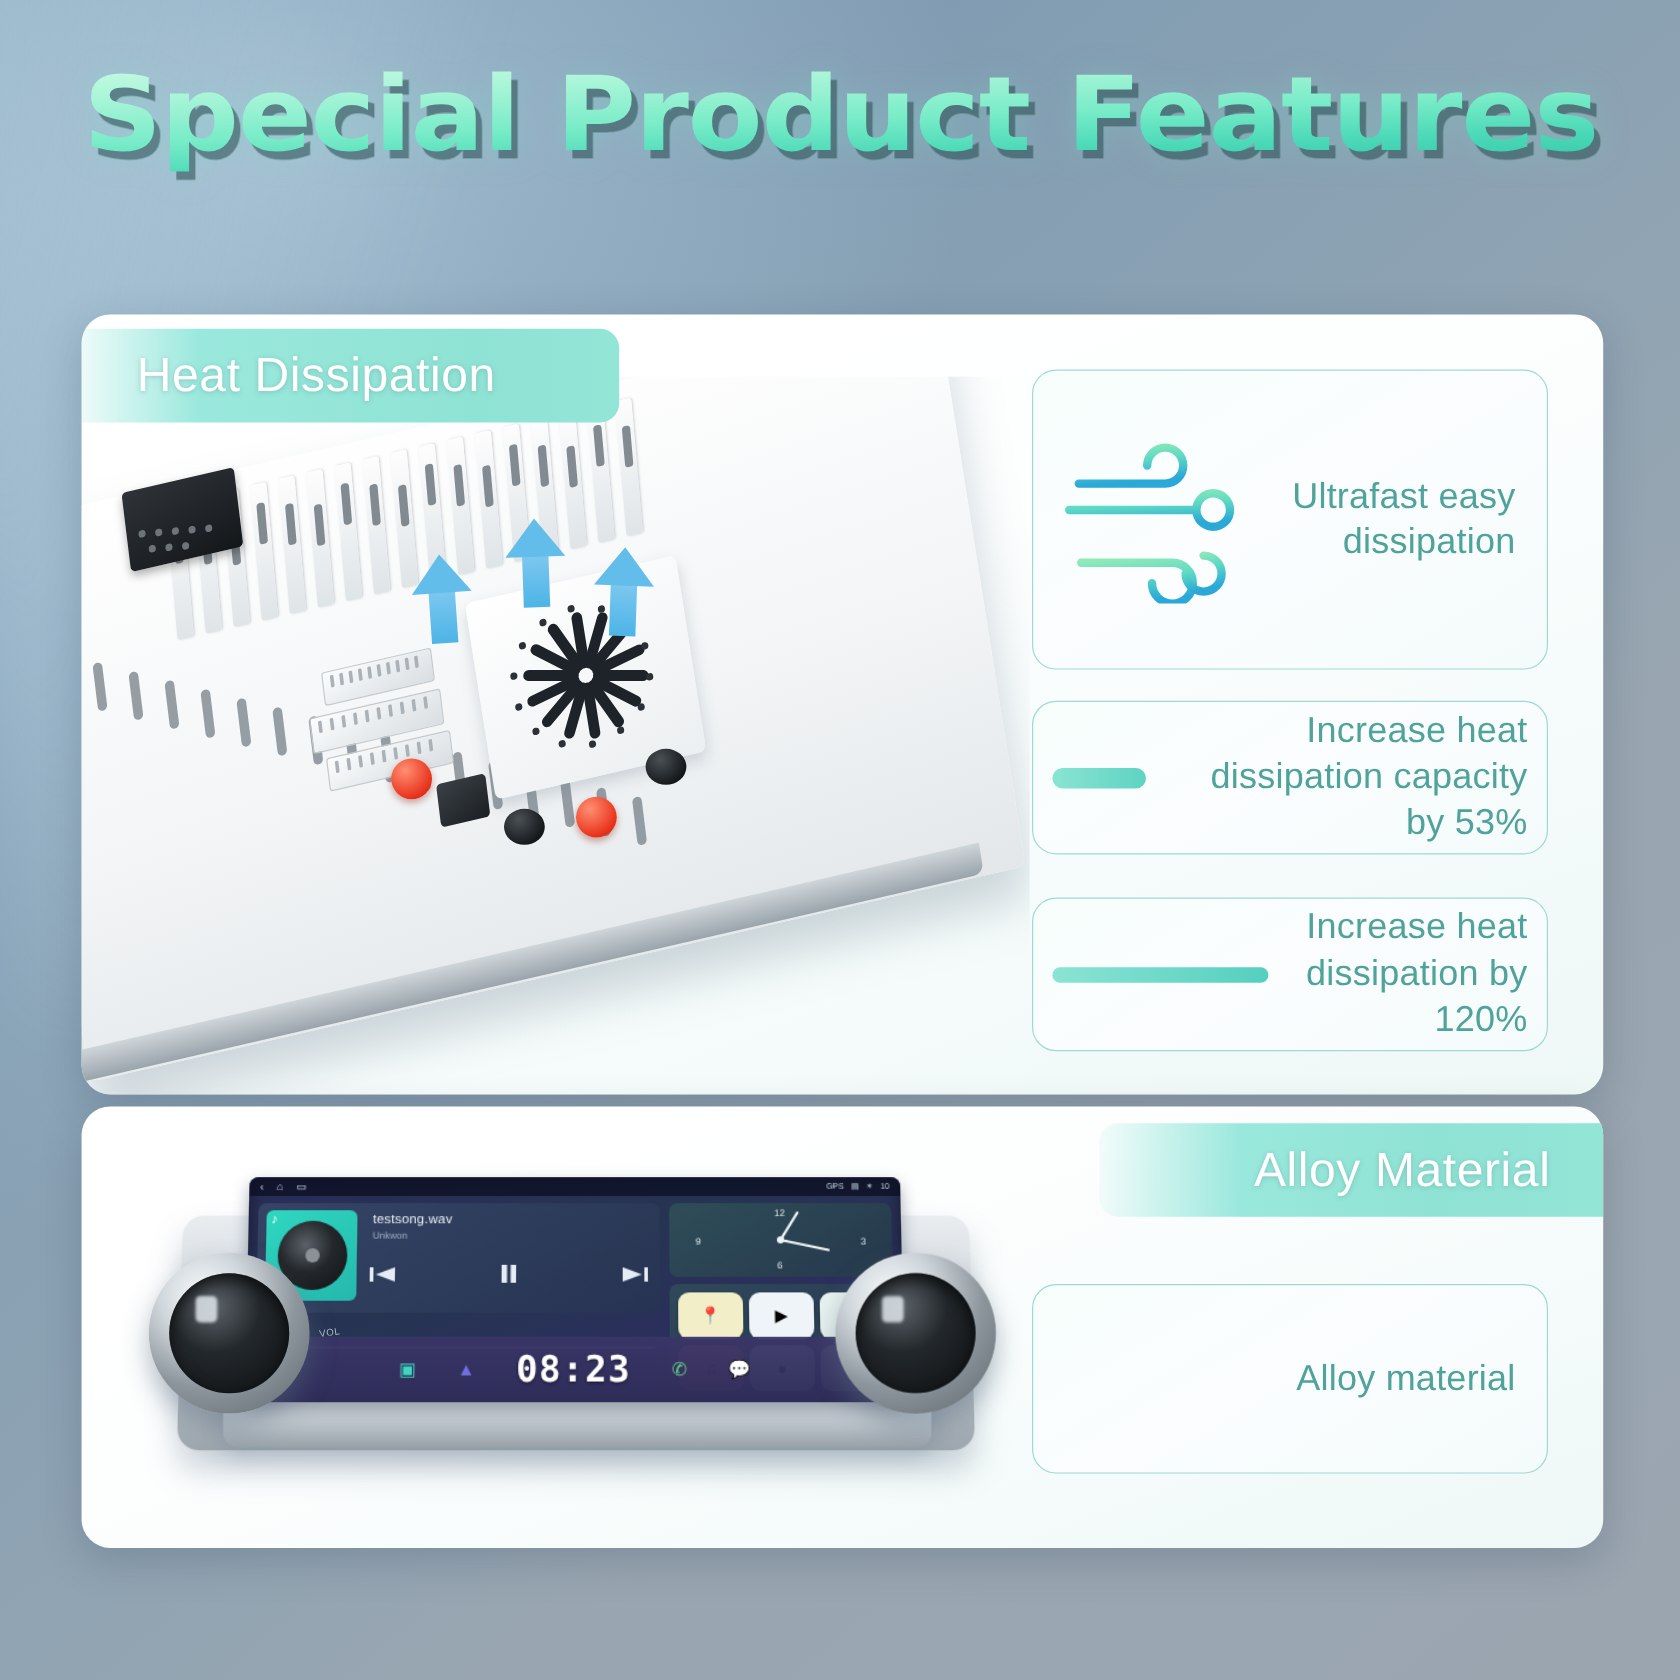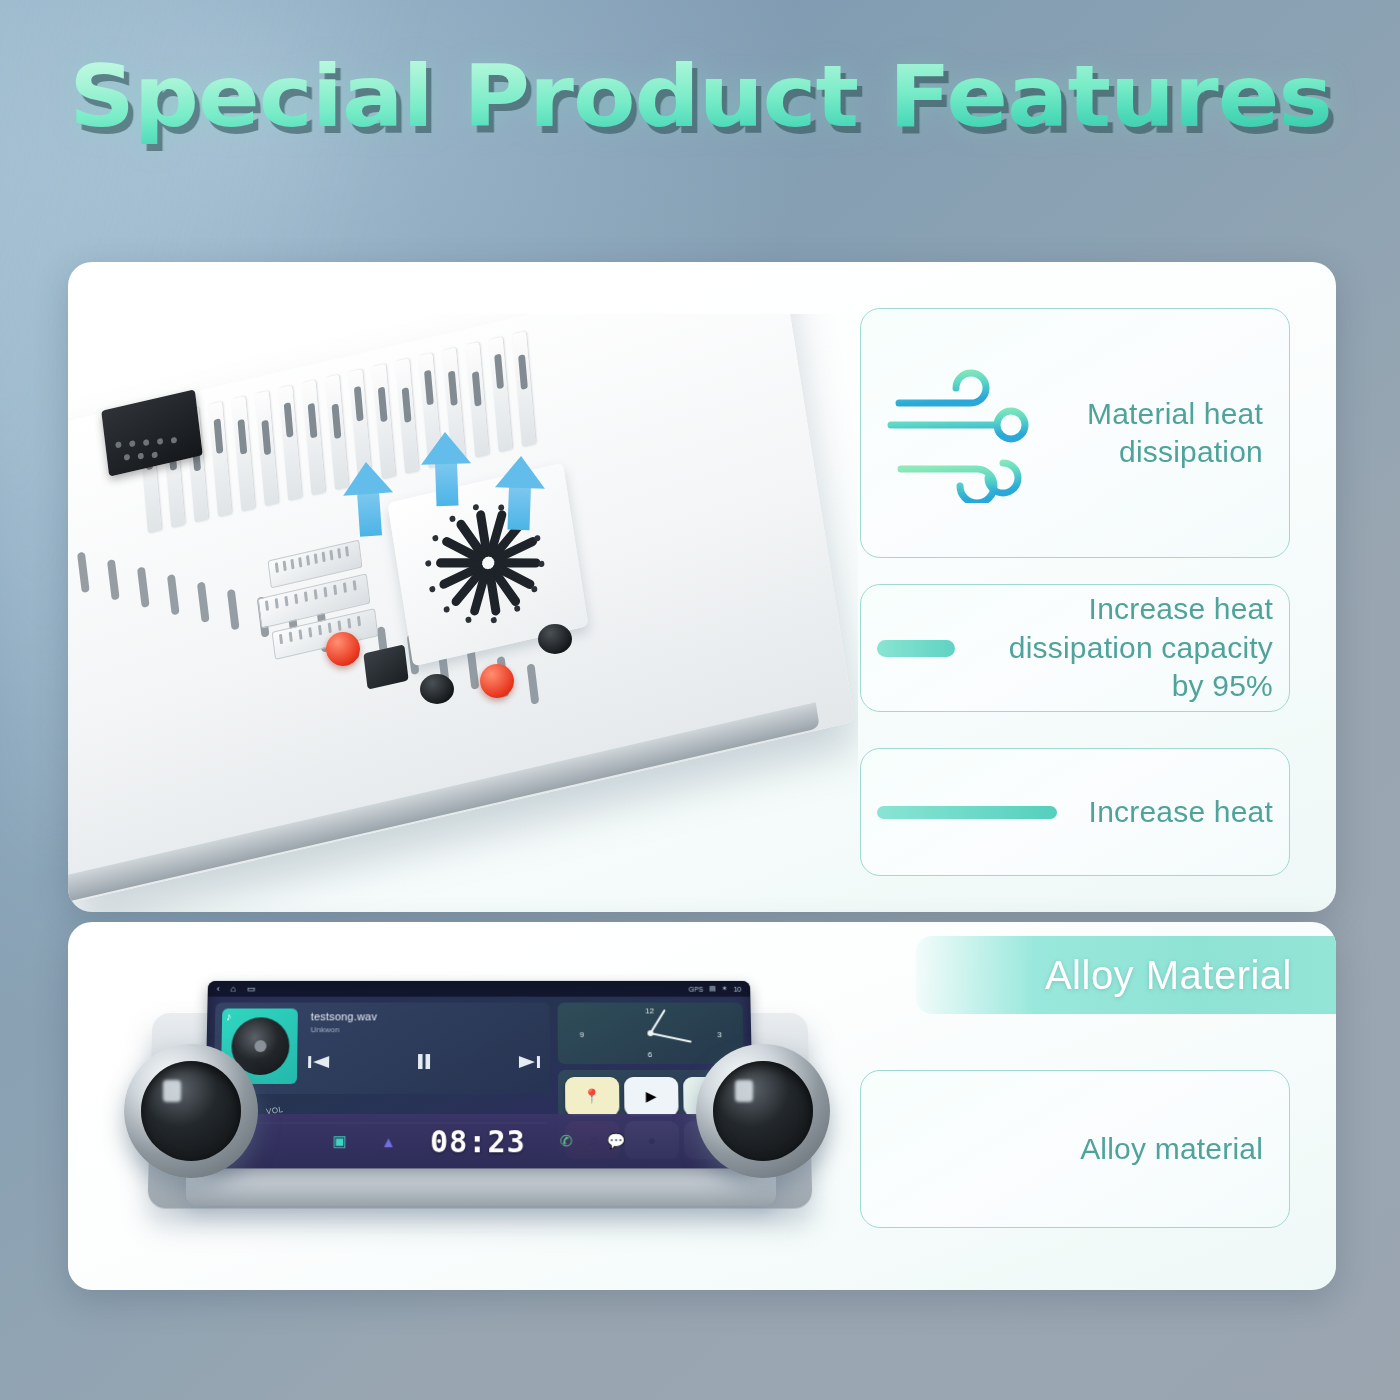--- a/index.html
+++ b/index.html
@@ -378,20 +378,23 @@
     <div class="arrow" style="left:378px;top:148px;transform:rotate(-2deg)">
       <div class="stem"></div>
         <div class="head"></div>
     </div>
     <div class="arrow" style="left:452px;top:172px;transform:rotate(2deg)">
       <div class="stem"></div>
         <div class="head"></div>
     </div>
   </div>
 
+  <div class="badge" id="badge-heat">
+    <span>Heat Dissipation</span>
+  </div>
 
   <div class="fcard" id="card-wind">
     <span class="wind-icon">
       <svg viewBox="0 0 150 140" width="150" height="140" fill="none" stroke-linecap="round">
         <defs>
           <linearGradient id="wg" x1="0" y1="0" x2="0.25" y2="1">
             <stop offset="0%" stop-color="#8fe9b8"></stop>
             <stop offset="45%" stop-color="#5fd9c4"></stop>
             <stop offset="100%" stop-color="#2aa8d8"></stop>
           </linearGradient>
@@ -399,37 +402,38 @@
         <g stroke="url(#wg)" stroke-width="7">
           <path d="M14 40 H86 a15 15 0 1 0 -15 -15"></path>
           <path d="M6 62 H112 a14 14 0 1 1 14 14 a14 14 0 0 1 -14 -14"></path>
           <path d="M6 84 H120"></path>
           <path d="M16 106 H92 a17 17 0 1 1 -17 17"></path>
           <path d="M118 100 a15 15 0 1 1 -15 15"></path>
         </g>
       </svg>
     </span>
     <span class="ftext">
-      <span>Material heat</span><br>
+      <span>Ultrafast easy</span><br>
       <span>dissipation</span>
     </span>
   </div>
 
   <div class="fcard" id="card-50">
     <span class="bar short"></span>
     <span class="ftext" style="flex:1">
       <span>Increase heat</span><br>
-      <span>dissipation capacity by 95%</span>
+      <span>dissipation capacity by 53%</span>
     </span>
   </div>
 
   <div class="fcard" id="card-120">
     <span class="bar long"></span>
     <span class="ftext" style="flex:1">
       <span>Increase heat</span><br>
+      <span>dissipation by 120%</span>
     </span>
   </div>
 </div>
 
 <div class="panel" id="panel-alloy">
 
   <div class="photo" id="photo-alloy">
     <div class="unit-frame"></div>
     <div class="bar-bridge"></div>
 

